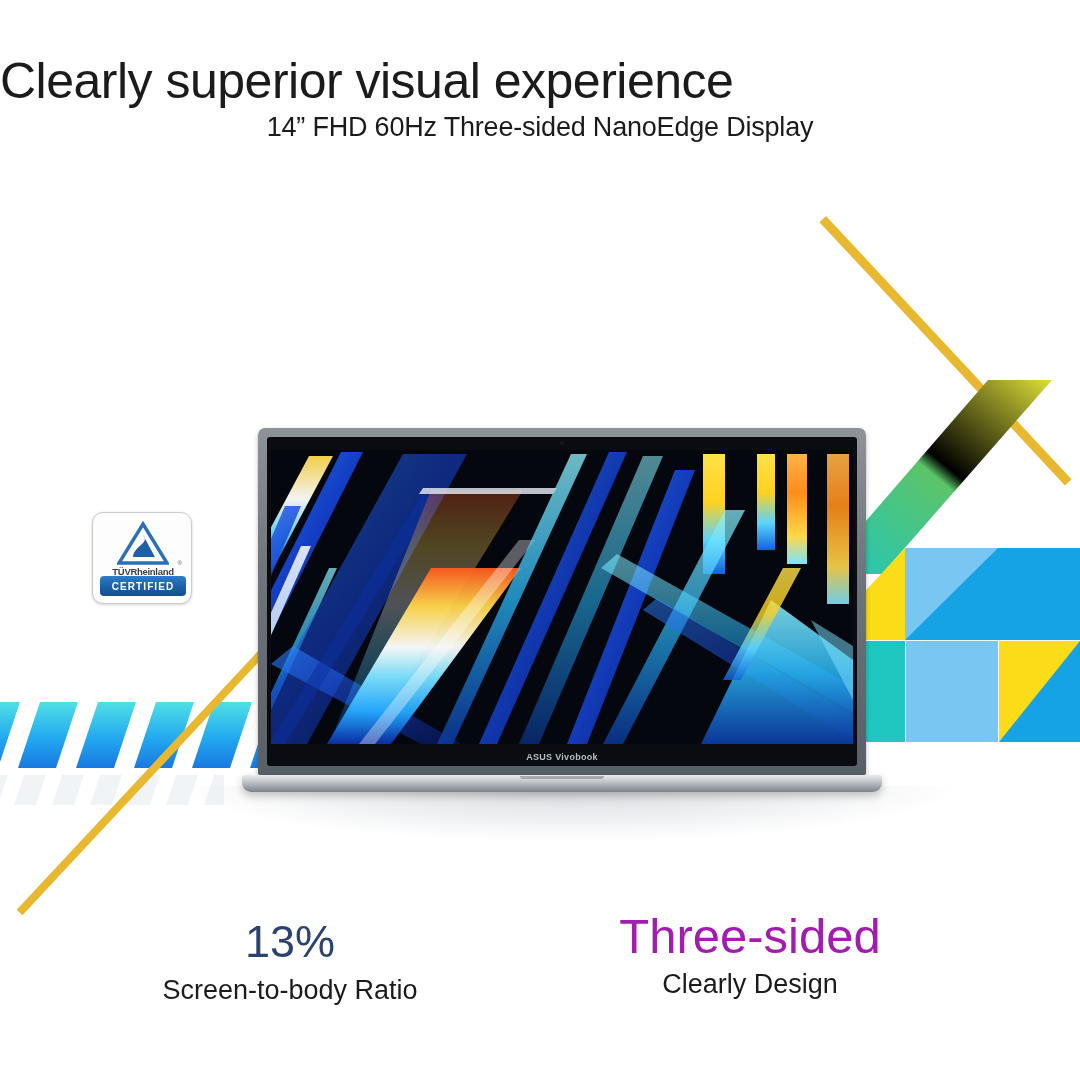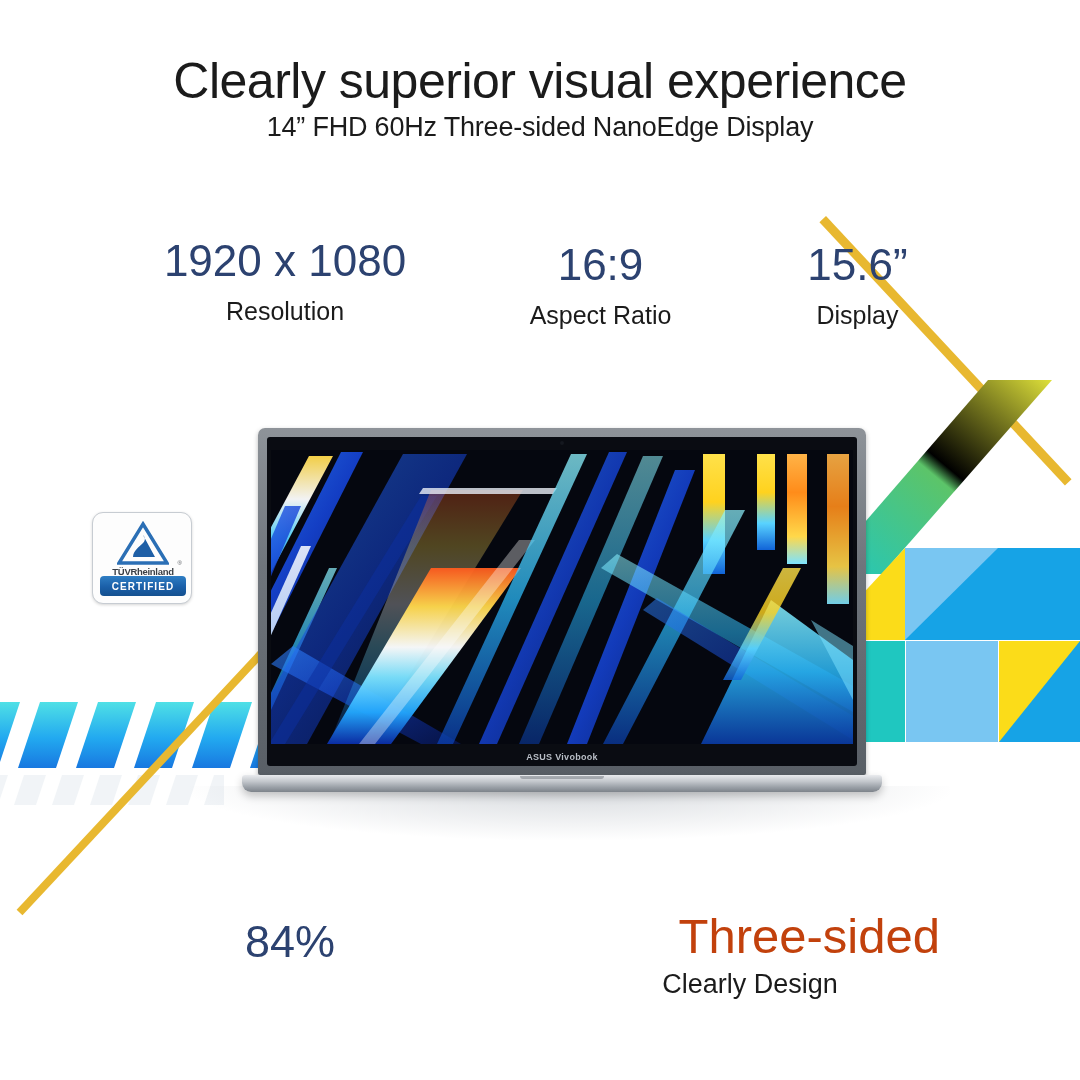--- a/index.html
+++ b/index.html
@@ -10,21 +10,21 @@
     overflow:hidden;
   }
   #stage { position:relative; width:1080px; height:1080px; background:#fff; overflow:hidden; }
 
   
   .deco { position:absolute; pointer-events:none; }
 
   
   #headline {
     position:absolute; left:0; top:52px; width:1080px;
-    text-align:center;
+    text-align:left;
     font-size:50px; font-weight:400; letter-spacing:-0.5px;
     color:#1b1b1b; white-space:nowrap;
   }
   #subhead {
     position:absolute; left:0; top:112px; width:1080px;
     text-align:center;
     font-size:27px; font-weight:400; letter-spacing:-0.2px;
     color:#1b1b1b; white-space:nowrap;
   }
 
@@ -49,21 +49,21 @@
   .stat .val {
     font-size:45px; font-weight:400; line-height:56px; white-space:nowrap;
   }
   .stat .lbl {
     font-size:27px; font-weight:400; color:#1b1b1b;
     line-height:36px; white-space:nowrap; margin-top:2px;
   }
   #stat-0 { left:140px; top:6px; width:300px; }
   #stat-0 .val { color:#2c4270; }
   #stat-1 { left:560px; top:0; width:380px; }
-  #stat-1 .val { color:#c2410c; font-size:49px;text-align:right; }
+  #stat-1 .val { color:#a21caf; font-size:49px; }
 
   
   #laptop { position:absolute; left:258px; top:428px; width:608px; height:372px; }
   #lid {
     position:absolute; left:0; top:0; width:608px; height:347px;
     background:linear-gradient(180deg,#8e9399 0%,#6f757c 40%,#595f66 100%);
     border-radius:7px 7px 2px 2px;
     box-shadow:0 2px 5px rgba(0,0,0,.28);
     padding:9px 9px 22px 9px;
   }
@@ -201,34 +201,20 @@
 
   <div class="deco" style="left:268px; top:652px; width:360px; height:8px; background:#e8b830;
               transform:rotate(133deg); transform-origin:0 0;"></div>
 
   <div class="deco" style="left:190px; top:786px; width:760px; height:54px;
               background:radial-gradient(ellipse at 50% 0%, rgba(150,158,168,.40) 0%, rgba(255,255,255,0) 72%);"></div>
 
   <h1 id="headline">Clearly superior visual experience</h1>
   <h2 id="subhead">14” FHD 60Hz Three-sided NanoEdge Display</h2>
 
-  <div id="specs">
-    <div class="spec" id="spec-0">
-      <div class="val">1920 x 1080</div>
-      <div class="lbl">Resolution</div>
-    </div>
-    <div class="spec" id="spec-1">
-      <div class="val">16:9</div>
-      <div class="lbl">Aspect Ratio</div>
-    </div>
-    <div class="spec" id="spec-2">
-      <div class="val">15.6”</div>
-      <div class="lbl">Display</div>
-    </div>
-  </div>
 
   <div id="laptop">
     <div id="lid">
       <div id="bezel">
         <div id="cam"></div>
 
         <div id="screen">
           <svg width="582" height="294" viewBox="0 0 582 294" style="position:absolute;left:0;top:0;">
             <defs>
               <linearGradient id="s-rain" x1="0" y1="0" x2="0" y2="1">
@@ -329,21 +315,22 @@
       <polygon points="26,3 50,42 2,42" fill="none" stroke="#2b6fb5" stroke-width="3.4"></polygon>
       <path d="M26,14 L38,36 L16,36 C16,30 22,26 26,22 C29,19 28,16 26,14 Z" fill="#1f5fa6"></path>
     </svg>
     <div id="tuv-name">TÜVRheinland</div>
     <div id="tuv-reg">®</div>
     <div id="tuv-cert">CERTIFIED</div>
   </div>
 
   <div id="stats">
     <div class="stat" id="stat-0">
-      <div class="val">84%</div>
+      <div class="val">13%</div>
+      <div class="lbl">Screen-to-body Ratio</div>
     </div>
     <div class="stat" id="stat-1">
       <div class="val">Three-sided</div>
       <div class="lbl">Clearly Design</div>
     </div>
   </div>
 
 </div>
 
 </body></html>

